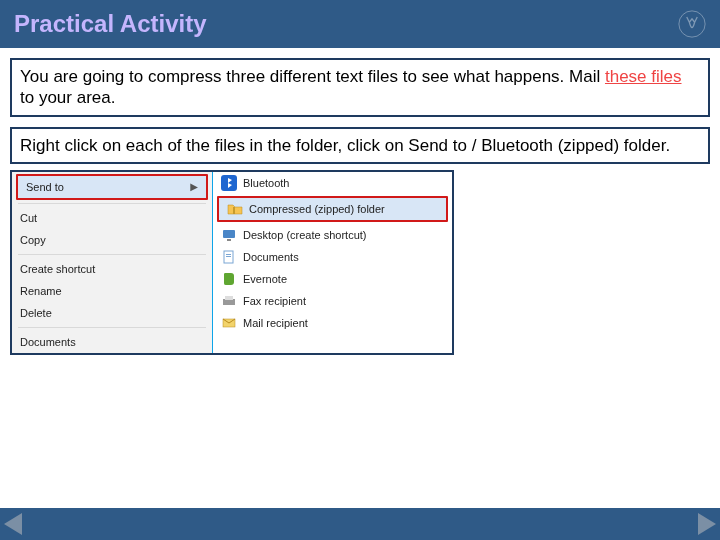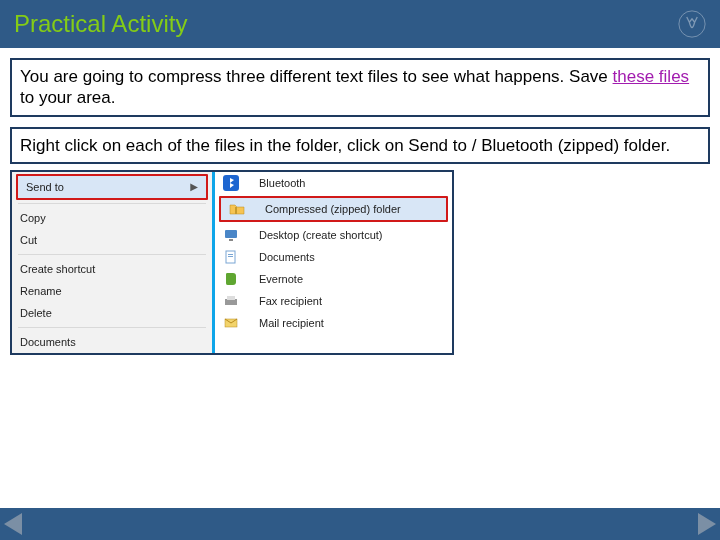--- a/index.html
+++ b/index.html
@@ -1,26 +1,26 @@
 <!DOCTYPE html>
 <html><head>
 <meta charset="utf-8">
 <style>
   html,body{margin:0;padding:0;width:720px;height:540px;font-family:Arial,Helvetica,sans-serif;background:#fff;overflow:hidden}
   .slide{position:relative;width:720px;height:540px;background:#fff}
   .header{background:#2f5a87;height:48px;display:flex;align-items:center;padding:0 14px;justify-content:space-between}
-  .header h1{color:#84cc16;font-size:24px;font-weight:normal;margin:0}
+  .header h1{color:#c4b5fd;font-size:24px;font-weight:bold;margin:0}
   .logo{width:28px;height:28px;opacity:.5}
   .box{border:2px solid #1e3a5f;margin:10px 10px 6px 10px;padding:6px 8px;font-size:17px;line-height:1.25}
-  .box a{color:#a21caf;}
+  .box a{color:#ef4444;}
   .menuwrap{border:2px solid #1e3a5f;margin:2px 0 0 10px;width:440px;background:#fff;font-size:11px;font-family:"Segoe UI",Tahoma,sans-serif}
   .menuwrap .cols{display:flex}
   .left{width:200px;background:#f2f2f2}
-  .right{flex:1;background:#fff;border-left:3px solid #0ea5e9}
-  .mi{display:flex;align-items:center;height:22px;padding:0 8px;color:#222;gap:20px}
+  .right{flex:1;background:#fff;border-left:1px solid #0ea5e9}
+  .mi{display:flex;align-items:center;height:22px;padding:0 8px;color:#222;gap:6px}
   .mi.sel{background:#d8e6f6}
   .mi .arrow{margin-left:auto;font-size:10px;color:#555}
   .sep{height:1px;background:#d9d9d9;margin:3px 6px}
   .ic{width:16px;height:16px;display:inline-block;flex-shrink:0}
   .redbox{border:2px solid #d11919;margin:2px 4px;border-radius:1px}
   .footer{position:absolute;bottom:0;left:0;right:0;height:32px;background:#2f5a87;display:flex;justify-content:space-between;align-items:center;padding:0 4px}
   .navtri{width:0;height:0;border-top:11px solid transparent;border-bottom:11px solid transparent}
   .navtri.prev{border-right:18px solid #7b8fa5}
   .navtri.next{border-left:18px solid #7b8fa5}
 </style>
@@ -33,40 +33,40 @@
     <h1>Practical Activity</h1>
     <span class="logo">
       <svg viewBox="0 0 32 32">
           <circle cx="16" cy="16" r="15" fill="none" stroke="#cfd8e3" stroke-width="1"></circle>
           <path d="M10 8 L13 14 L16 10 L19 14 L22 8 M13 14 Q16 26 19 14" fill="none" stroke="#cfd8e3" stroke-width="1.5"></path>
         </svg>
     </span>
   </div>
 
   <div class="box">
-    <span>You are going to compress three different text files to see what happens. Save </span><a href="#">these files</a><span> to your area.</span>
+    <span>You are going to compress three different text files to see what happens. Mail </span><a href="#">these files</a><span> to your area.</span>
   </div>
 
   <div class="box">Right click on each of the files in the folder, click on Send to / Bluetooth (zipped) folder.</div>
 
   <div class="menuwrap">
     <div class="cols">
       <div class="left">
         <div class="redbox">
           <div class="mi sel">
             <span>Send to</span>
             <span class="arrow">▶</span>
           </div>
         </div>
         <div class="sep"></div>
         <div class="mi">
-            <span>Copy</span>
+            <span>Cut</span>
           </div>
         <div class="mi">
-            <span>Cut</span>
+            <span>Copy</span>
           </div>
         <div class="sep"></div>
         <div class="mi">
             <span>Create shortcut</span>
           </div>
         <div class="mi">
             <span>Rename</span>
           </div>
         <div class="mi">
             <span>Delete</span>

